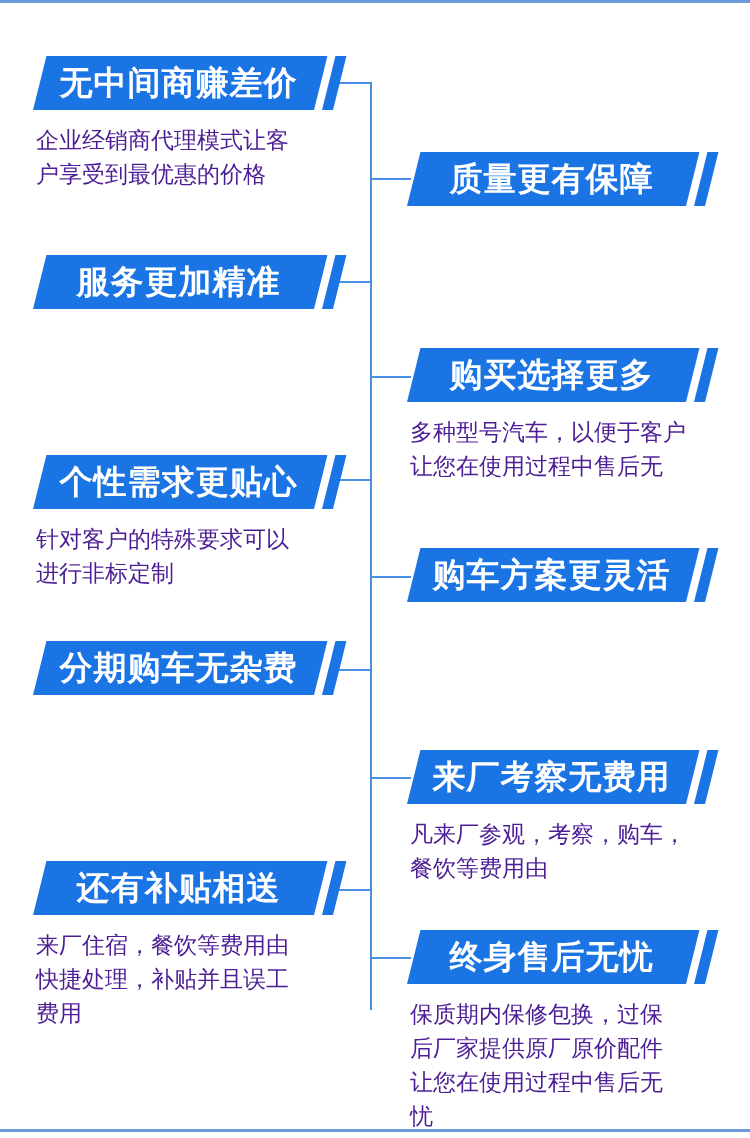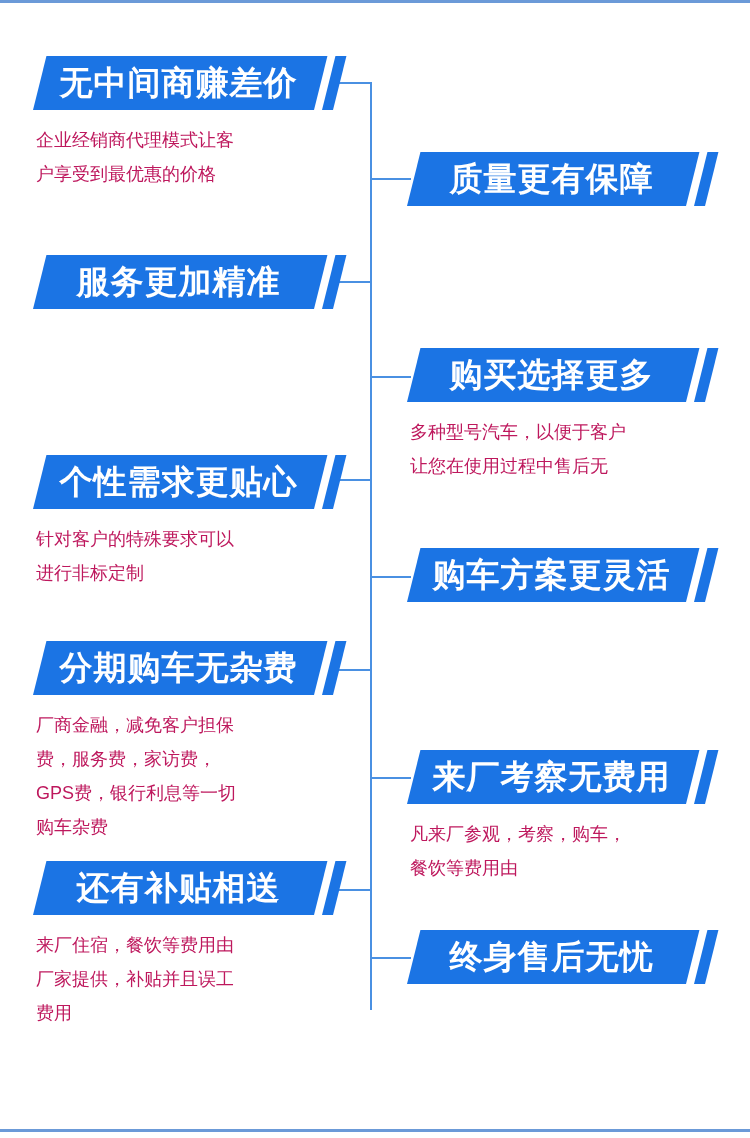--- a/index.html
+++ b/index.html
@@ -64,23 +64,23 @@
     transform: skewX(14deg);
     color: #ffffff;
     font-size: 33px;
     font-weight: bold;
     letter-spacing: 1px;
     padding-right: 22px;
     white-space: nowrap;
   }
   .desc {
     margin: 13px 0 0 3px;
-    font-size: 18px;
+    font-size: 23px;
     line-height: 34px;
-    color: #be185d;
+    color: #4c1d95;
     white-space: pre-line;
   }
 </style>
 </head>
 <body>
 
 <div class="page">
 
   <div class="hborder top"></div>
   <div class="hborder bottom"></div>
@@ -117,32 +117,28 @@
       <span class="banner-title">个性需求更贴心</span>
     </div>
     <p class="desc">针对客户的特殊要求可以
 进行非标定制</p>
   </section>
 
   <section class="feature left" style="top: 641px;">
     <div class="banner">
       <span class="banner-title">分期购车无杂费</span>
     </div>
-    <p class="desc">厂商金融，减免客户担保
-费，服务费，家访费，
-GPS费，银行利息等一切
-购车杂费</p>
   </section>
 
   <section class="feature left" style="top: 861px;">
     <div class="banner">
       <span class="banner-title">还有补贴相送</span>
     </div>
     <p class="desc">来厂住宿，餐饮等费用由
-厂家提供，补贴并且误工
+快捷处理，补贴并且误工
 费用</p>
   </section>
 
   <section class="feature right" style="top: 152px;">
     <div class="banner">
       <span class="banner-title">质量更有保障</span>
     </div>
   </section>
 
   <section class="feature right" style="top: 348px;">
@@ -164,15 +160,19 @@
       <span class="banner-title">来厂考察无费用</span>
     </div>
     <p class="desc">凡来厂参观，考察，购车，
 餐饮等费用由</p>
   </section>
 
   <section class="feature right" style="top: 930px;">
     <div class="banner">
       <span class="banner-title">终身售后无忧</span>
     </div>
+    <p class="desc">保质期内保修包换，过保
+后厂家提供原厂原价配件
+让您在使用过程中售后无
+忧</p>
   </section>
 
 </div>
 
 </body></html>

